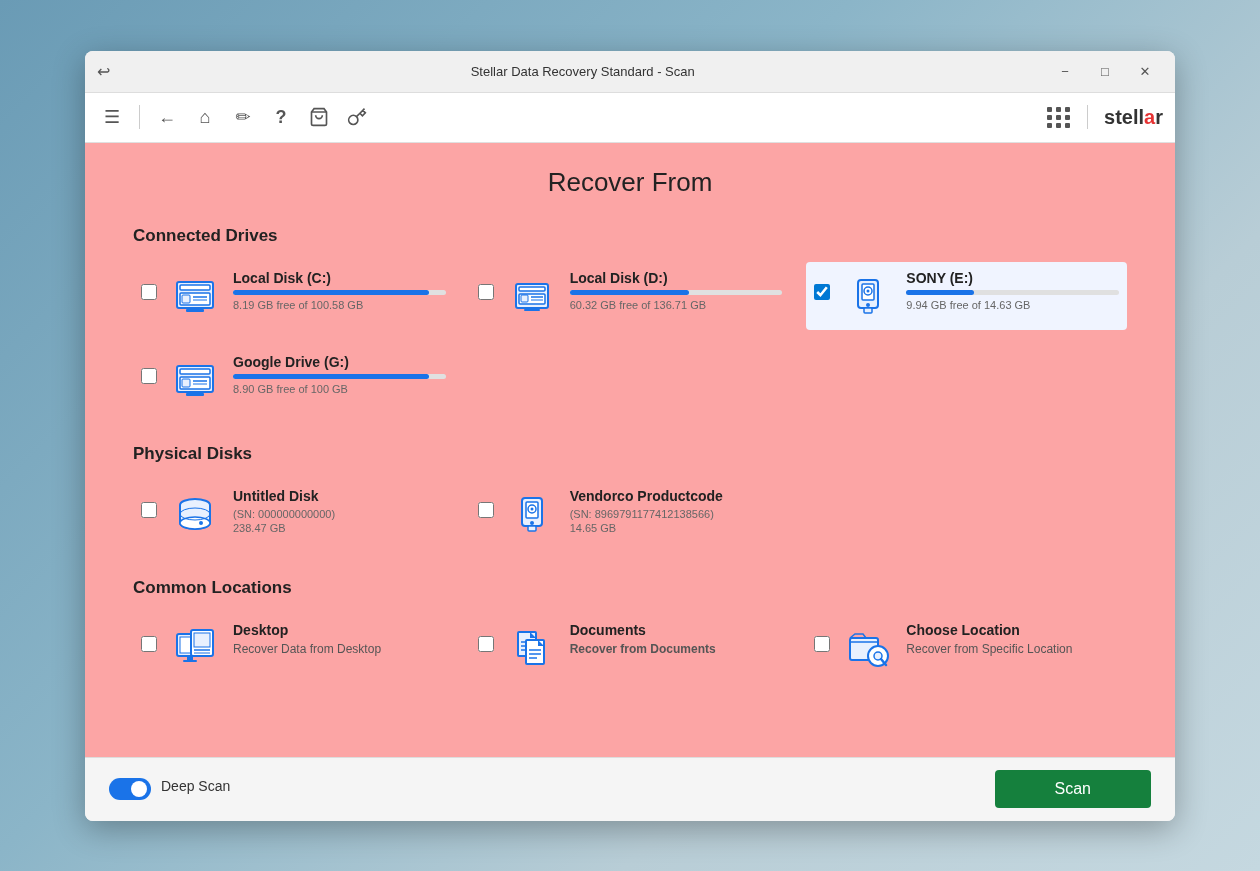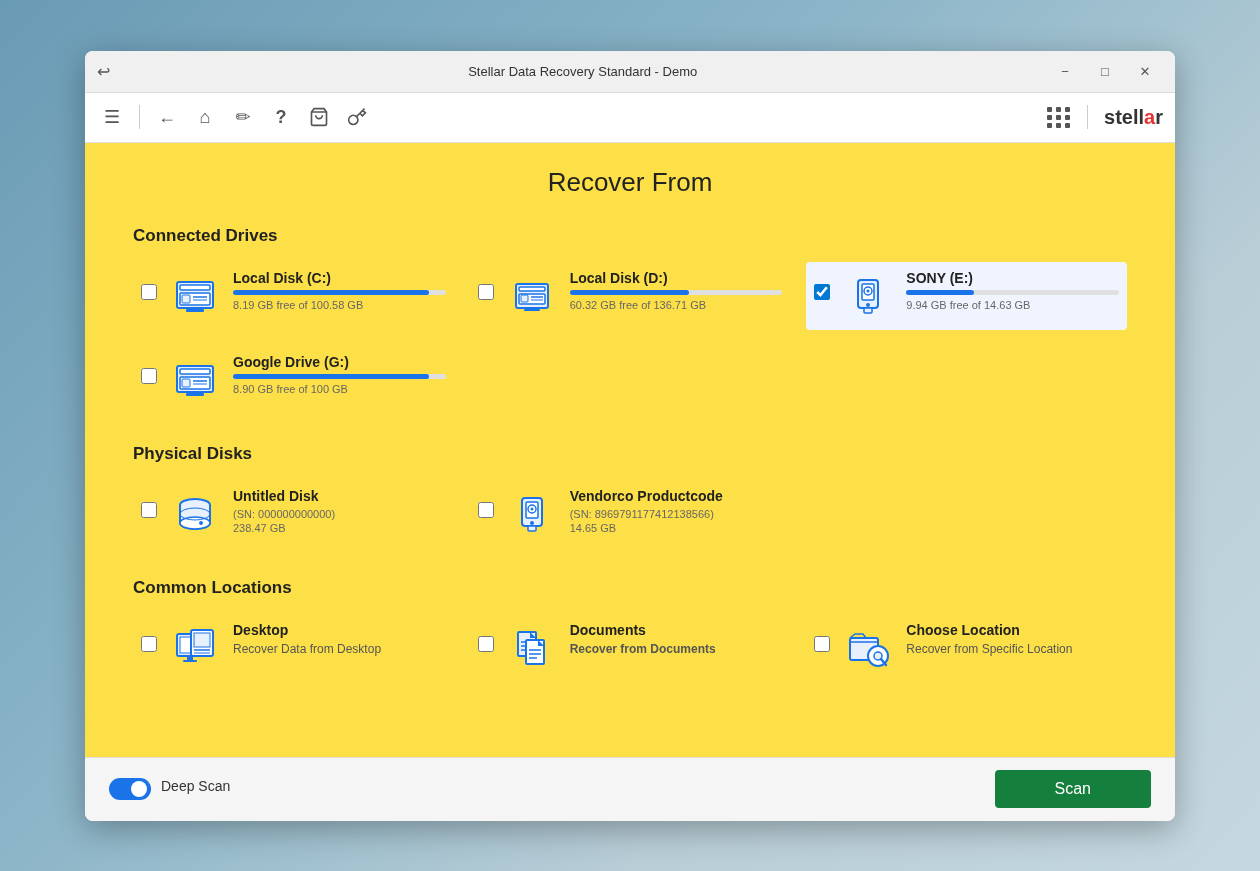--- a/index.html
+++ b/index.html
@@ -108,21 +108,21 @@
     .apps-dot {
       width: 5px;
       height: 5px;
       background: #555;
       border-radius: 1px;
     }
     .content {
       flex: 1;
       overflow-y: auto;
       padding: 24px 48px 20px;
-      background: #fde047;
+      background: #fca5a5;
     }
     .page-title {
       text-align: center;
       font-size: 26px;
       font-weight: 400;
       color: #222;
       margin-bottom: 28px;
     }
     .section-title {
       font-size: 17px;
@@ -239,21 +239,21 @@
     }
     svg.drive-svg { width: 48px; height: 48px; }
   </style>
 </head>
 <body>
 
 <div class="window">
 
   <div class="titlebar">
     <span class="titlebar-icon">↩</span>
-    <span class="titlebar-title">Stellar Data Recovery Standard - Demo</span>
+    <span class="titlebar-title">Stellar Data Recovery Standard - Scan</span>
     <div class="titlebar-controls">
       <button class="titlebar-btn">−</button>
       <button class="titlebar-btn">□</button>
       <button class="titlebar-btn close">✕</button>
     </div>
   </div>
 
   <div class="toolbar">
     <div class="toolbar-icon">☰</div>
     <div class="toolbar-divider"></div>

